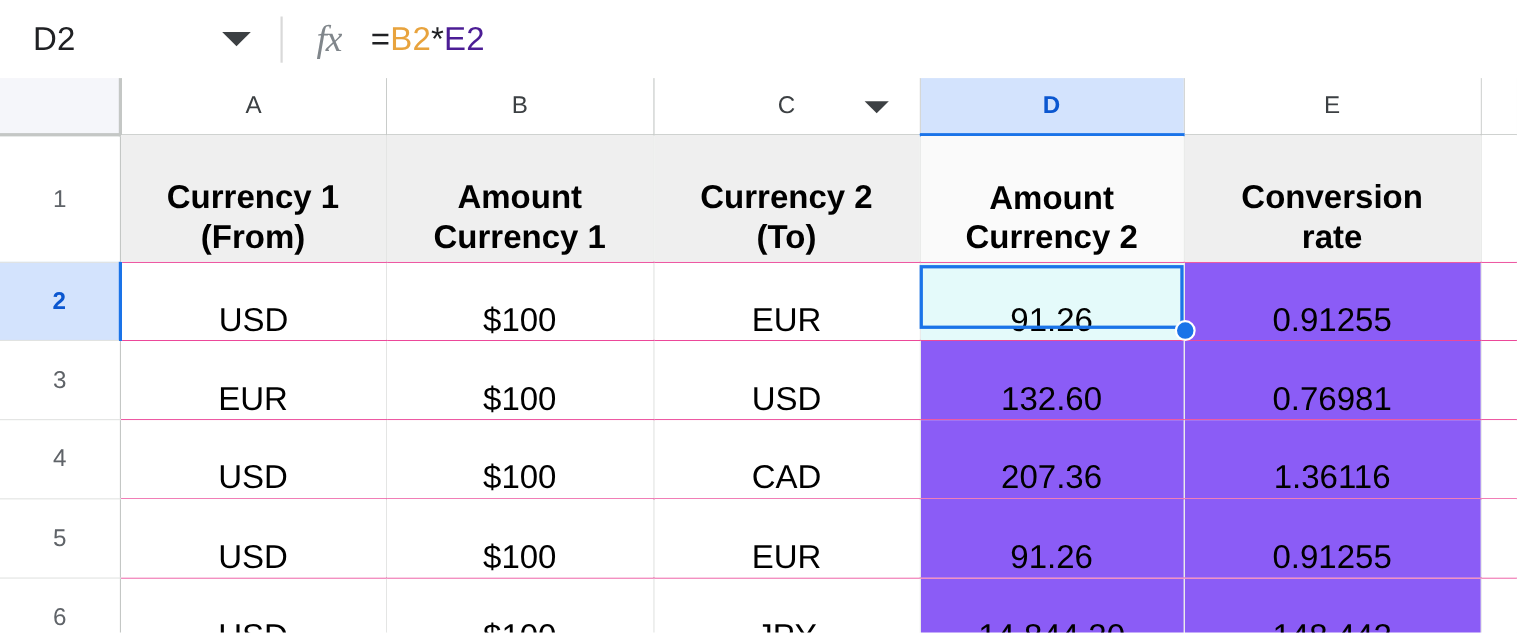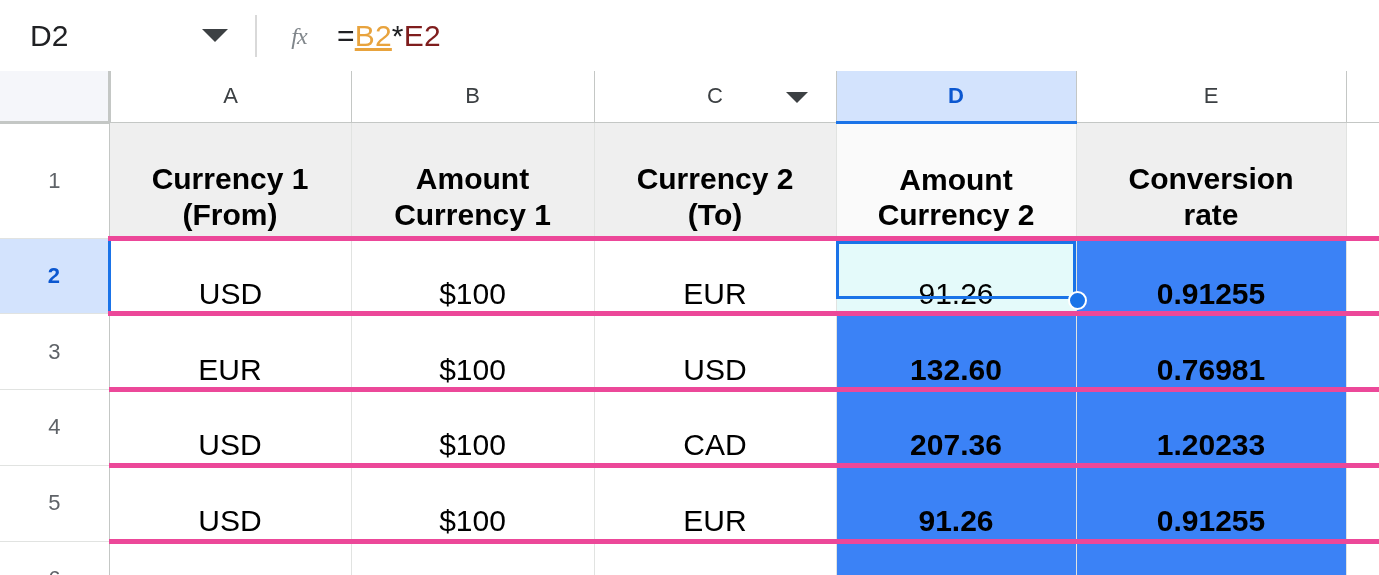--- a/index.html
+++ b/index.html
@@ -66,41 +66,41 @@
     background: #d9d9d9;
   }
   .fx-icon {
     position: absolute;
     left: 277px;
     top: 14px;
     width: 44px;
     height: 44px;
     font-family: "Liberation Serif", serif;
     font-style: italic;
-    font-size: 24px;
+    font-size: 34px;
     color: #80868b;
     line-height: 44px;
     text-align: center;
     letter-spacing: -1px;
   }
   .formula-input {
     position: absolute;
     left: 337px;
     top: 0;
     height: 71px;
     right: 0;
     display: flex;
     align-items: center;
     font-size: 30px;
     letter-spacing: 0.2px;
     white-space: pre;
   }
   .tok-plain { color: #202124; }
-  .tok-ref-1 { color: #e8a33d; text-decoration: underline; }
-  .tok-ref-2 { color: #7f1d1d; }
+  .tok-ref-1 { color: #e8a33d; }
+  .tok-ref-2 { color: #4c1d95; }
 
   
   .grid {
     position: absolute;
     left: 0; top: 71px;
     width: 1379px;
     height: 504px;
     overflow: hidden;
   }
   .grid-table {
@@ -165,41 +165,40 @@
   .rowhead.sel {
     background: #d3e3fd;
     color: #0b57d0;
     font-weight: bold;
     border-right: 3px solid #1a73e8;
   }
 
   
   .cell {
     border-right: 1px solid #e1e3e1;
-    border-bottom: 5px solid #ec4899;
+    border-bottom: 1px solid #ec4899;
     text-align: center;
     vertical-align: middle;
     font-size: 30px;
     color: #000000;
     background: #ffffff;
     position: relative;
     white-space: pre-line;
     line-height: 1.18;
   }
   .cell.header-cell {
     background: #efefef;
     font-weight: bold;
     font-size: 30px;
   }
   .cell.header-cell.col-sel {
     background: #fafafa;
   }
   .cell.tint {
-    background: #3b82f6;
-    font-weight: bold;
+    background: #8b5cf6;
   }
   .cell.tint-sel {
     background: #e4fafa;
   }
 
   
   .sel-overlay {
     position: absolute;
     left: 836px;
     top: 241px;
@@ -371,21 +370,21 @@
         <td class="cell">
           <span>$100</span>
         </td>
         <td class="cell">
           <span>CAD</span>
         </td>
         <td class="cell tint">
           <span>207.36</span>
         </td>
         <td class="cell tint">
-          <span>1.20233</span>
+          <span>1.36116</span>
         </td>
         <td class="cell">
           <span></span>
         </td>
       </tr>
 
       <tr style="height:58px">
         <td class="rowhead">
           <span>5</span>
         </td>

